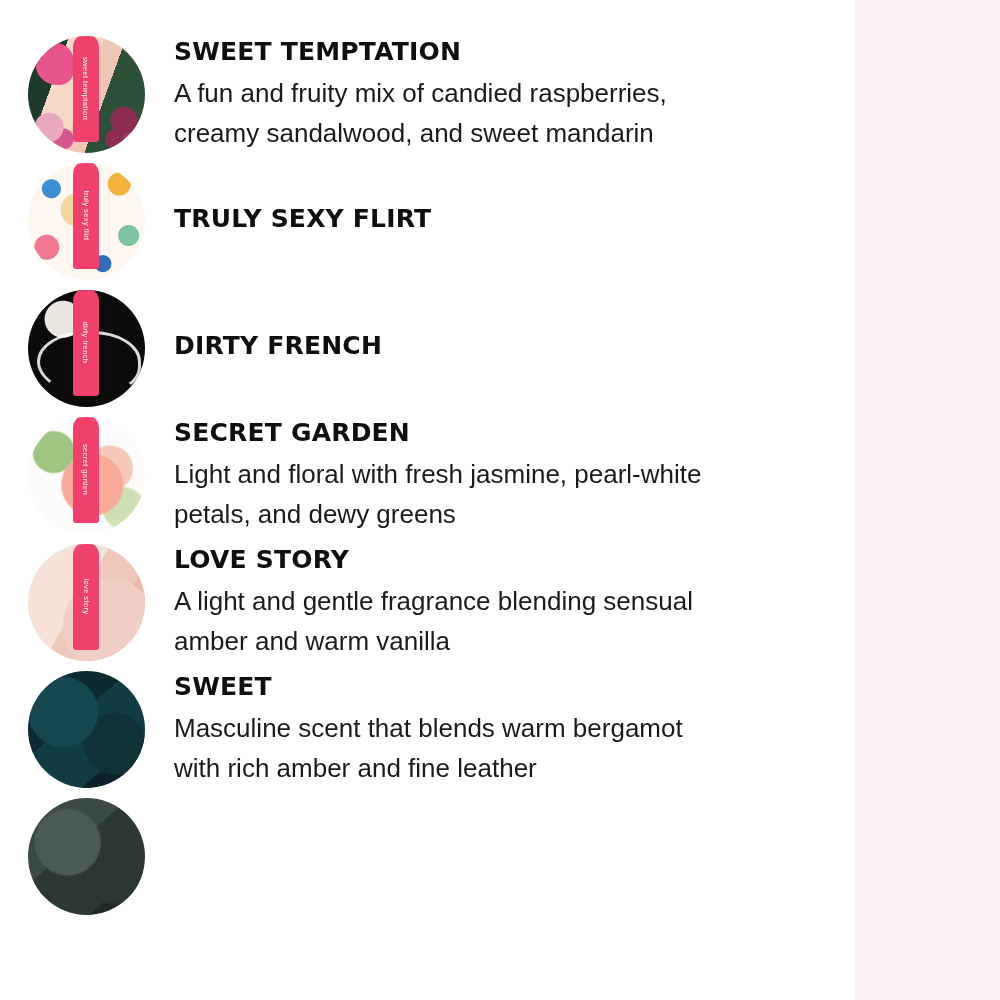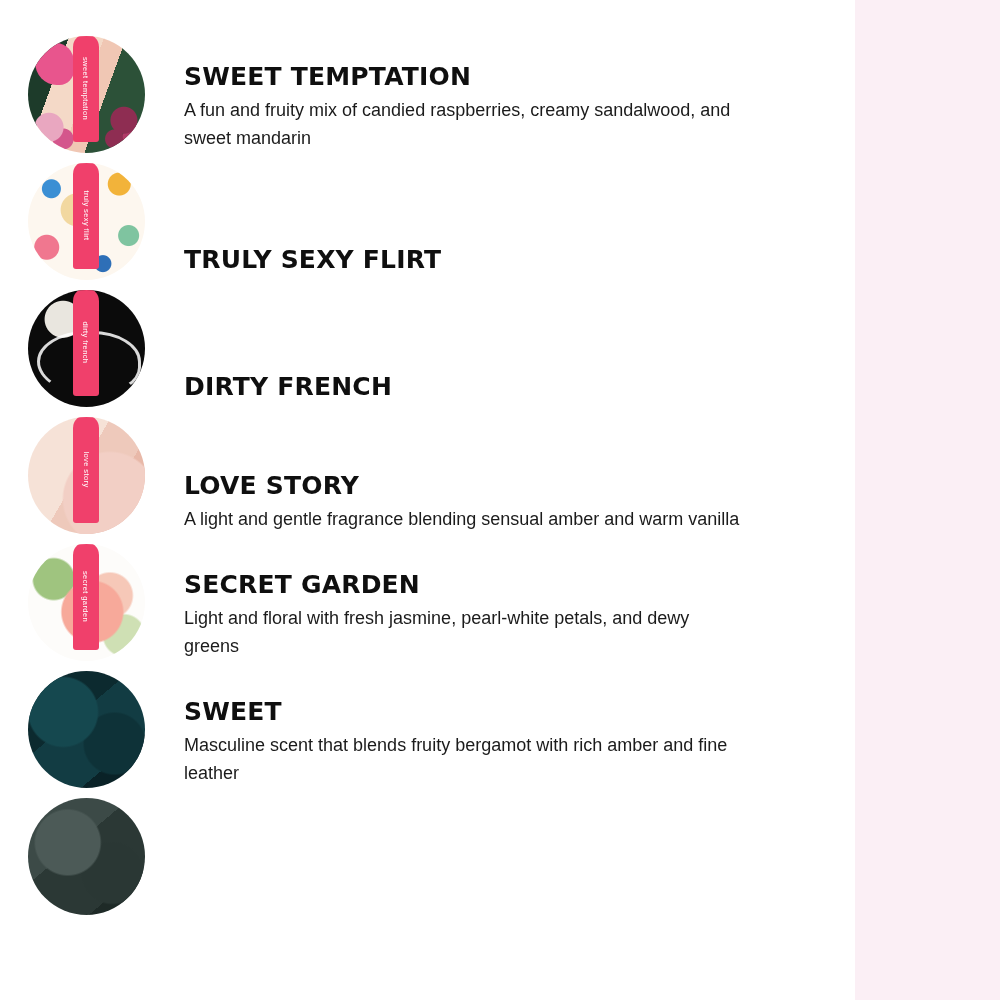--- a/index.html
+++ b/index.html
@@ -28,22 +28,22 @@
     background: #fbeff5;
   }
   .list {
     position: absolute;
     top: 32px;
     left: 0;
     width: 855px;
   }
   .item {
     display: flex;
-    align-items: flex-end;
-    gap: 12px;
+    align-items: center;
+    gap: 2px;
     margin-bottom: 6px;
   }
   .thumb-wrap {
     width: 172px;
     min-width: 172px;
     display: flex;
     justify-content: center;
     padding-top: 4px;
   }
   .thumb {
@@ -93,21 +93,21 @@
     font-family: "DejaVu Sans", sans-serif;
     font-weight: bold;
     font-size: 25px;
     letter-spacing: 0.2px;
     color: #0f0f0f;
     line-height: 1.1;
     margin: 0 0 7px 0;
   }
   .desc {
     font-family: "Liberation Sans", sans-serif;
-    font-size: 18px;
+    font-size: 26px;
     line-height: 1.55;
     color: #1b1b1b;
     margin: 0;
     max-width: 560px;
   }
 
   
   .art-sweet {
     background:
       radial-gradient(circle at 18% 78%, #e9a7c0 0 14px, transparent 15px),
@@ -228,56 +228,56 @@
         </div>
       </div>
       <div class="texts">
         <h2 class="title">DIRTY FRENCH</h2>
       </div>
     </div>
 
     <div class="item">
       <div class="thumb-wrap">
         <div class="thumb">
+          <div class="art art-secret"></div>
+          <div class="stick round-top">
+            <span class="stick-text">secret garden</span>
+          </div>
+        </div>
+      </div>
+      <div class="texts">
+        <h2 class="title">SECRET GARDEN</h2>
+        <p class="desc">Light and floral with fresh jasmine, pearl-white petals, and dewy greens</p>
+      </div>
+    </div>
+
+    <div class="item">
+      <div class="thumb-wrap">
+        <div class="thumb">
           <div class="art art-love"></div>
           <div class="stick round-top">
             <span class="stick-text">love story</span>
           </div>
         </div>
       </div>
       <div class="texts">
         <h2 class="title">LOVE STORY</h2>
         <p class="desc">A light and gentle fragrance blending sensual amber and warm vanilla</p>
       </div>
     </div>
 
     <div class="item">
       <div class="thumb-wrap">
         <div class="thumb">
-          <div class="art art-secret"></div>
-          <div class="stick round-top">
-            <span class="stick-text">secret garden</span>
-          </div>
-        </div>
-      </div>
-      <div class="texts">
-        <h2 class="title">SECRET GARDEN</h2>
-        <p class="desc">Light and floral with fresh jasmine, pearl-white petals, and dewy greens</p>
-      </div>
-    </div>
-
-    <div class="item">
-      <div class="thumb-wrap">
-        <div class="thumb">
           <div class="art art-titan"></div>
         </div>
       </div>
       <div class="texts">
         <h2 class="title">SWEET</h2>
-        <p class="desc">Masculine scent that blends fruity bergamot with rich amber and fine leather</p>
+        <p class="desc">Masculine scent that blends warm bergamot with rich amber and fine leather</p>
       </div>
     </div>
 
     <div class="item">
       <div class="thumb-wrap">
         <div class="thumb">
           <div class="art art-atlas"></div>
         </div>
       </div>
       <div class="texts">

